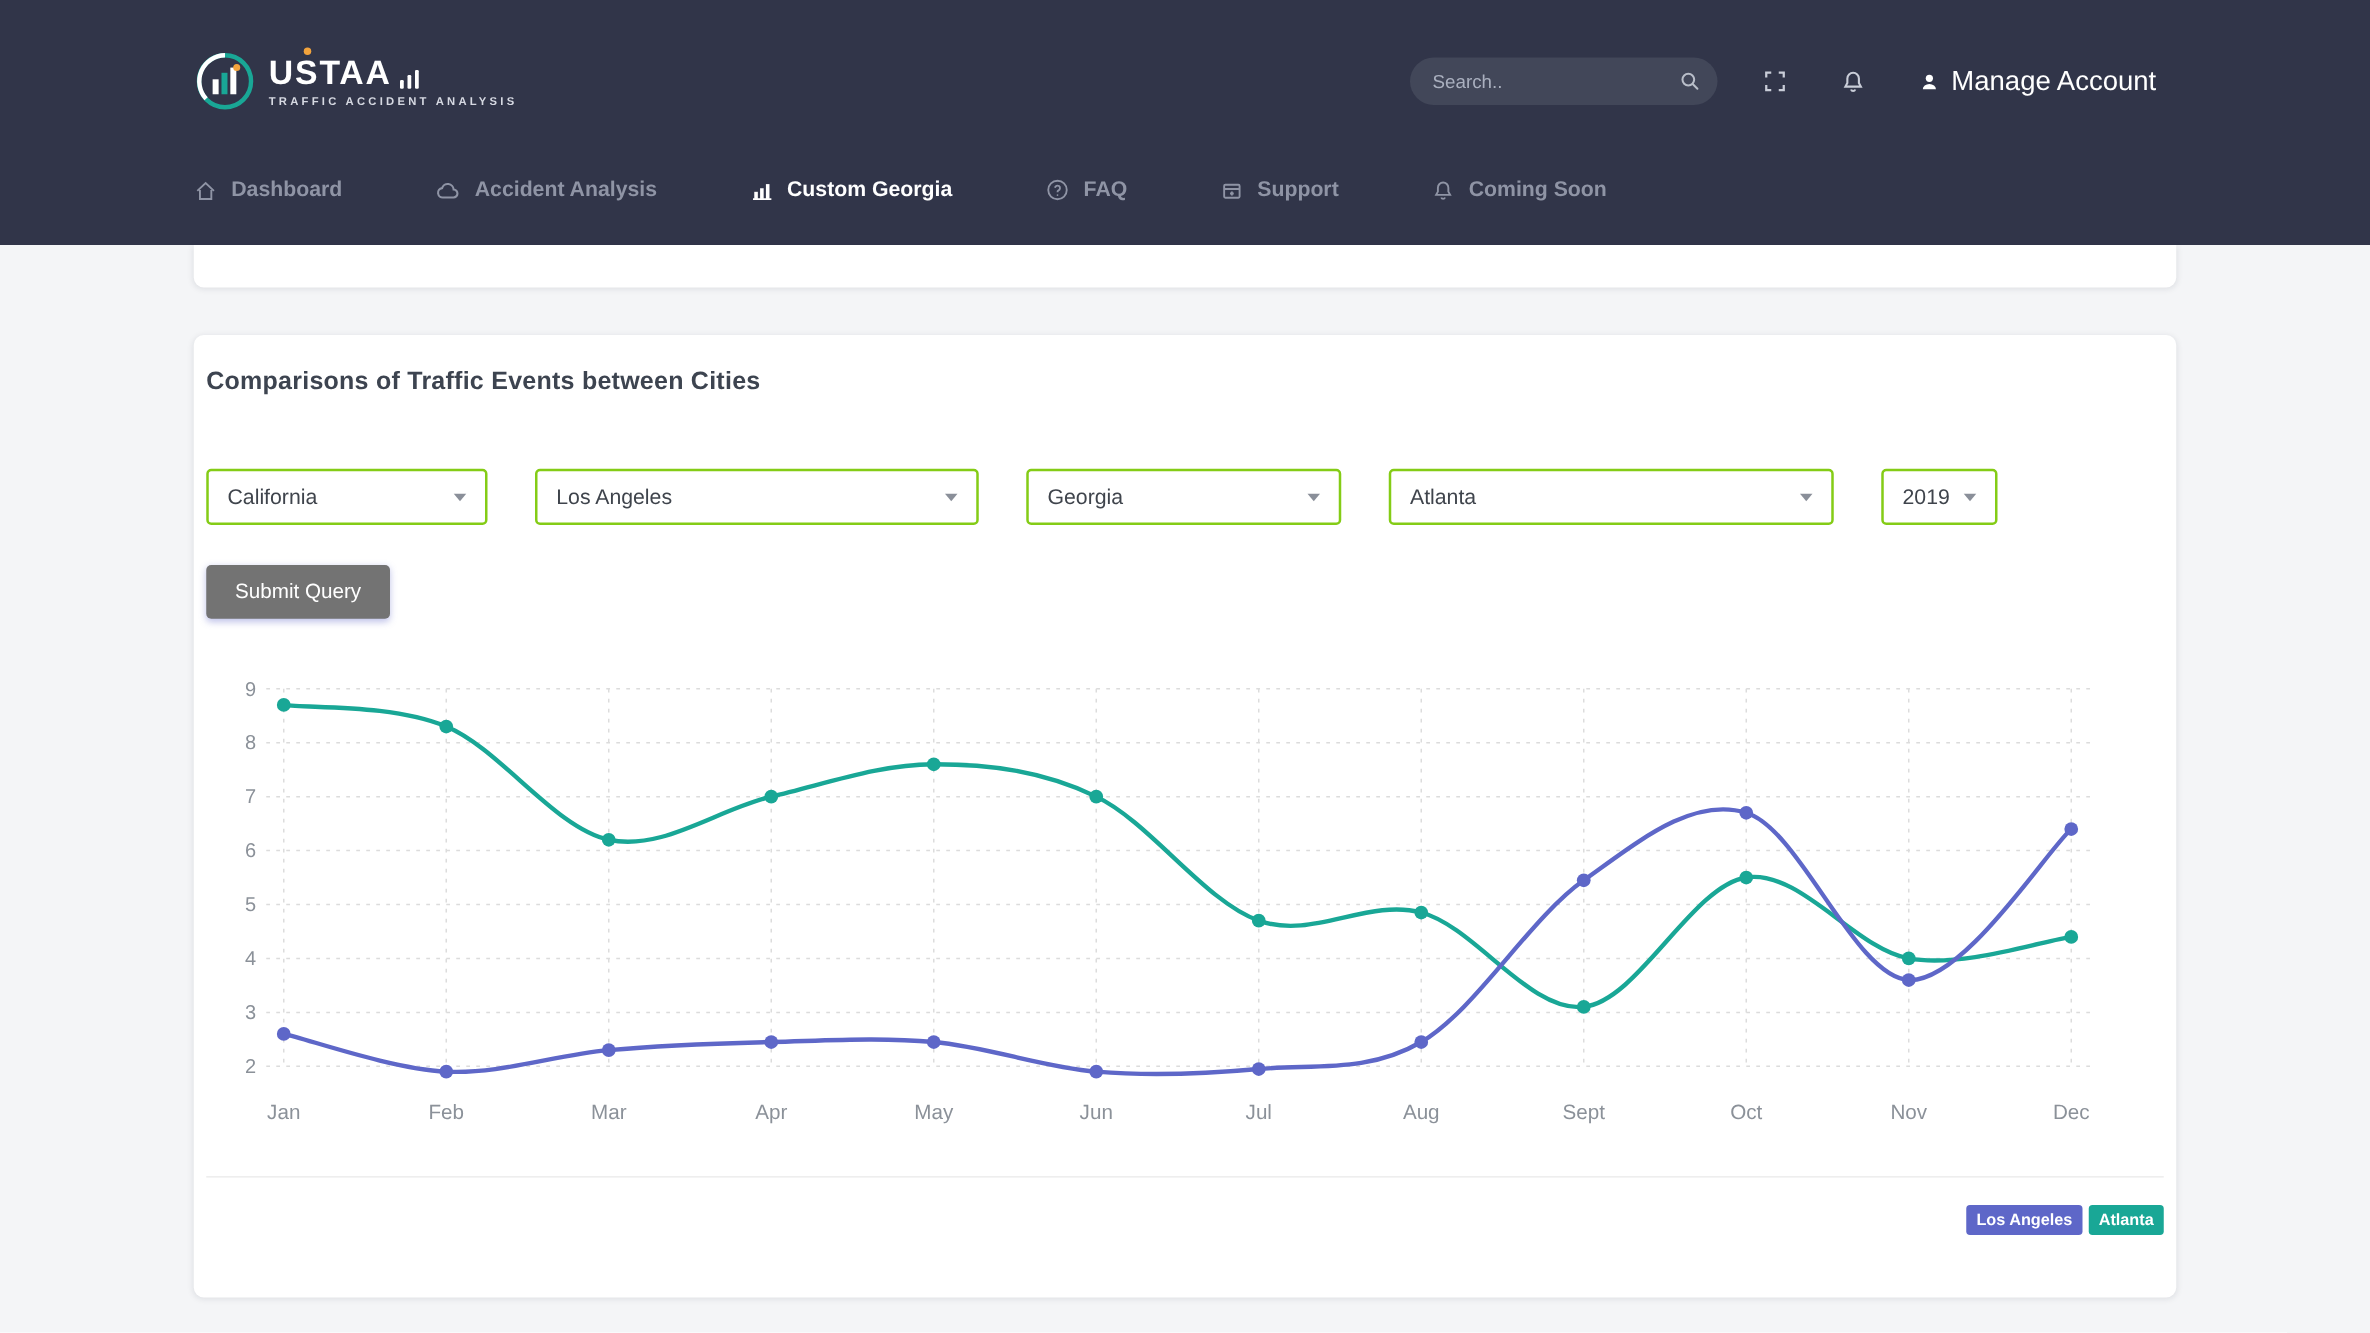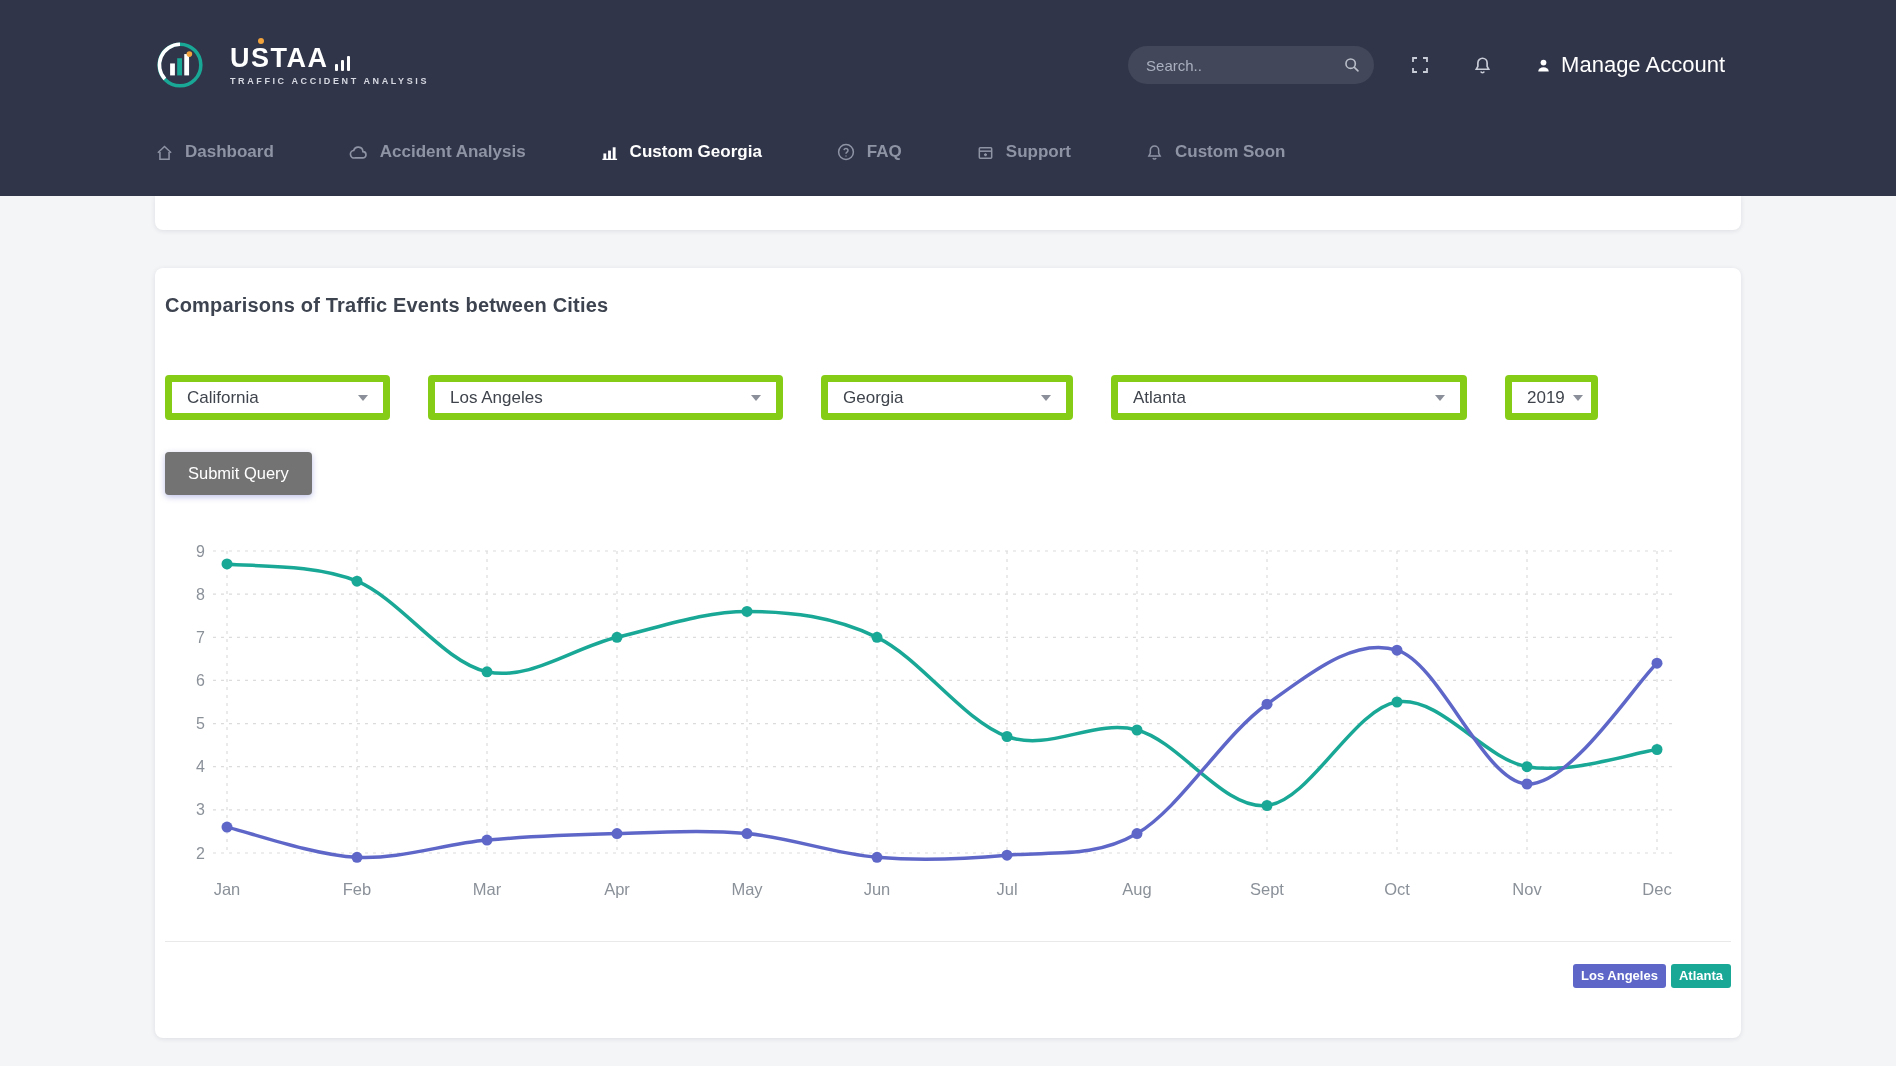--- a/index.html
+++ b/index.html
@@ -3,21 +3,21 @@
 <meta charset="utf-8">
 <style>
   *{box-sizing:border-box;margin:0;padding:0}
   html,body{width:1896px;height:1066px}
   body{background:#f4f5f7;font-family:"Liberation Sans",sans-serif;overflow:hidden}
   .container{width:1586px;margin:0 auto}
 
   
   .topbar{background:#313549;padding-top:22px}
   .row1{display:flex;align-items:center;height:86px}
-  .brand{display:flex;align-items:center;gap:25px;cursor:pointer}
+  .brand{display:flex;align-items:center;gap:10px;cursor:pointer}
   .logo-mark svg{width:50px;height:50px;display:block}
   .brand-text{display:flex;flex-direction:column}
   .brand-name-row{display:flex;align-items:flex-end;position:relative;color:#fff;font-size:27px;font-weight:800;letter-spacing:1.5px;line-height:1}
   .brand-dot{position:absolute;left:28px;top:-7px;width:6px;height:6px;border-radius:50%;background:#f2a33c}
   .brand-bars{display:inline-flex;align-items:flex-end;gap:2.5px;margin-left:6px;margin-bottom:1px}
   .brand-bars i{width:3.5px;background:#fff;display:block;border-radius:1px}
   .brand-bars i:nth-child(1){height:7px}
   .brand-bars i:nth-child(2){height:11px}
   .brand-bars i:nth-child(3){height:15px}
   .brand-tagline{font-size:9px;letter-spacing:2.6px;color:#d6d9e2;margin-top:4px;font-weight:600}
@@ -35,21 +35,21 @@
   .nicon{display:flex}
 
   
   .card{background:#fff;border-radius:8px;box-shadow:0 1px 5px rgba(20,25,45,.10)}
   .partial{height:34px;border-radius:0 0 8px 8px}
   .main-card{margin-top:38px;padding:26px 10px 50px}
   .report-title{font-size:20px;color:#3d4450;font-weight:700;letter-spacing:.2px}
 
   .filters-row{display:flex;gap:38px;margin-top:58px}
   .filters-row2{display:flex;gap:40px;margin-top:32px;align-items:center}
-  .select{height:45px;border:7px solid #84cc16;border-radius:4px;background:#fff;display:flex;align-items:center;justify-content:space-between;padding:0 15px;font-size:17px;color:#3f444c;cursor:pointer}
+  .select{height:45px;border:2px solid #84cc16;border-radius:4px;background:#fff;display:flex;align-items:center;justify-content:space-between;padding:0 15px;font-size:17px;color:#3f444c;cursor:pointer}
   .chev{width:0;height:0;border-left:5.5px solid transparent;border-right:5.5px solid transparent;border-top:6.5px solid #8a8f99;margin-left:14px;flex:none}
   .btn{height:43px;padding:0 23px;border:none;border-radius:4px;background:#5e67c8;color:#fff;font-size:16.5px;font-family:inherit;font-weight:500;cursor:pointer;box-shadow:0 2px 6px rgba(94,103,200,.4)}
 
   .chart-wrap{margin-top:34px}
   .chart-wrap svg{display:block}
   svg text{font-family:"Liberation Sans",sans-serif}
   hr.divider{border:none;border-top:1px solid #e9e9e9;margin-top:32px}
   .legend{display:flex;justify-content:flex-end;gap:5px;margin-top:22px}
   .badge{color:#fff;font-size:13px;font-weight:700;padding:4px 8px;border-radius:3px;cursor:pointer;line-height:1.25}
 </style>
@@ -166,21 +166,21 @@
       </span>
       <span>Support</span>
     </a>
     <a class="nav-item">
       <span class="nicon">
         <svg width="19" height="19" viewBox="0 0 20 20" fill="none" stroke="currentColor" stroke-width="1.6">
             <path d="M10 3.1a4.4 4.4 0 0 0-4.4 4.4v3.3L4.1 13.6h11.8l-1.5-2.8V7.5A4.4 4.4 0 0 0 10 3.1z"></path>
             <path d="M8.4 15.8a1.7 1.7 0 0 0 3.2 0"></path>
           </svg>
       </span>
-      <span>Custom Soon</span>
+      <span>Coming Soon</span>
     </a>
   </nav>
 </header>
 
 <main>
   <div class="container">
     <div class="card partial"></div>
 
     <section class="card main-card">
       <h2 class="report-title">Comparisons of Traffic Events between Cities</h2>

